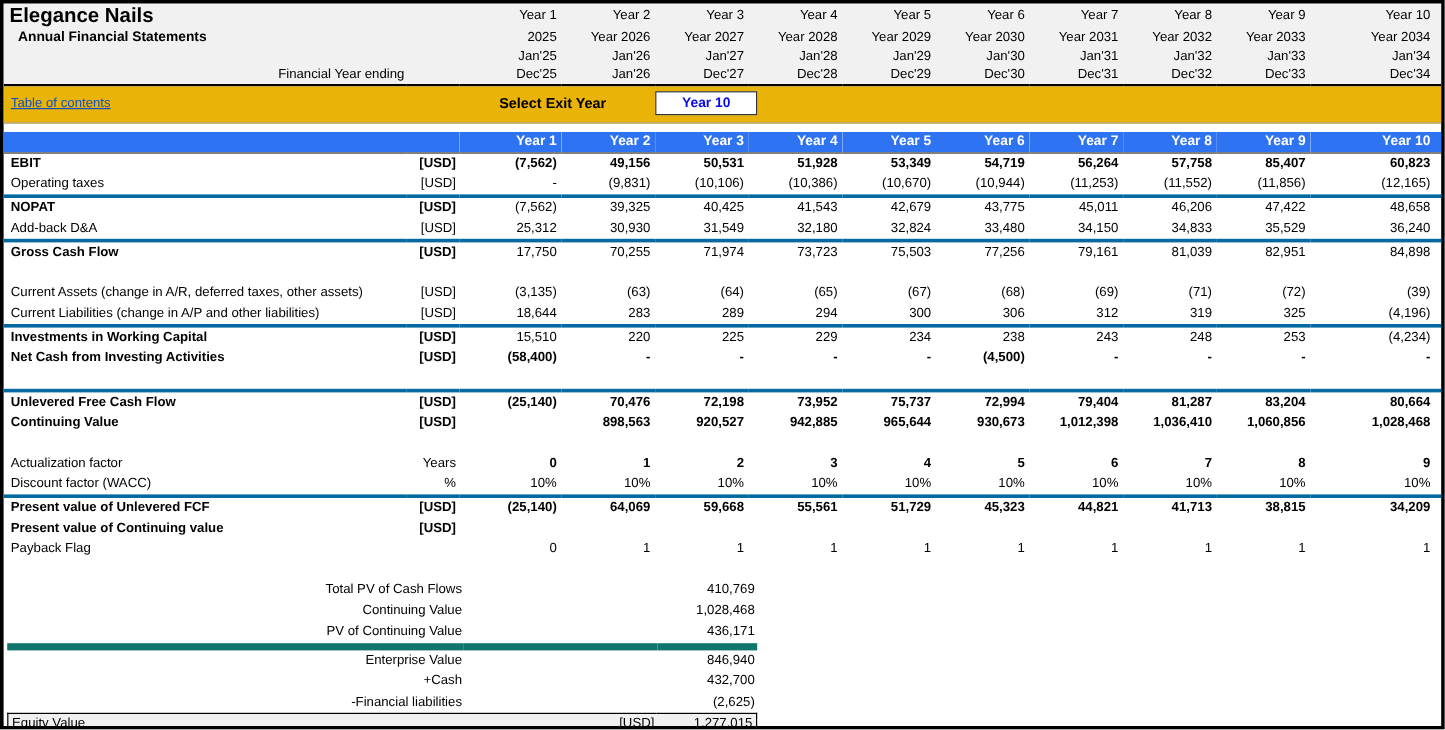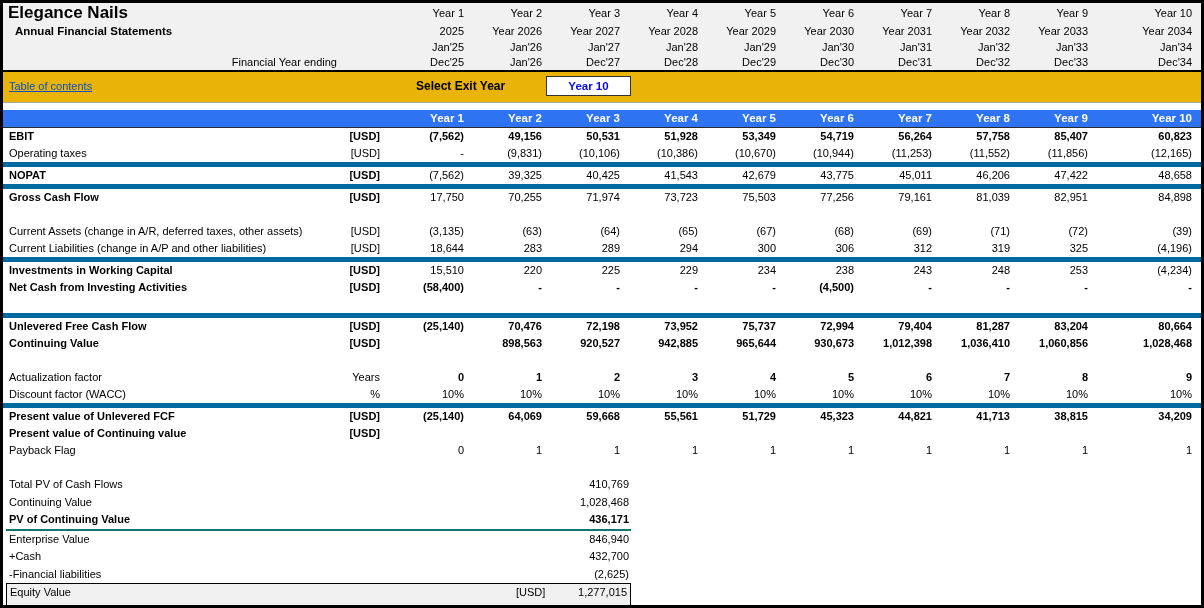--- a/index.html
+++ b/index.html
@@ -38,30 +38,30 @@
     font-weight:bold;font-size:11.5px;height:17px;line-height:17px;
     text-align:right;padding:0 4px 0 0;border-bottom:1px solid #2b2b2b;
   }
   .cf tr.bluehead td:last-child{padding-right:9px;}
   .cf td.lbl{text-align:left;padding-left:6px;}
   .cf td.unit{text-align:right;padding-right:3px;}
   .cf td.val{text-align:right;padding-right:4px;}
   .cf td.val:last-child{padding-right:9px;}
   .cf tr.lb td.lbl,.cf tr.lb td.unit{font-weight:bold;}
   .cf tr.vb td.val{font-weight:bold;}
-  .cf tr.rule td{border-top:5px solid #0369a1;}
+  .cf tr.rule td{border-top:3px solid #0369a1;}
   .cf td.sp{height:15px;}
 
   
   .sum{width:625px;margin:17px 0 0 3px;}
   .sum td{font-size:11px;height:15.5px;line-height:15.5px;}
-  .sum td.lbl{text-align:left;padding-left:3px;}
+  .sum td.lbl{text-align:right;padding-left:3px;}
   .sum td.unit{text-align:right;padding-right:2px;}
   .sum td.val{text-align:right;padding-right:2px;}
-  .sum tr.ruleb td{border-bottom:2px solid #0f766e;font-weight:bold;}
+  .sum tr.ruleb td{border-bottom:6px solid #0f766e;}
 
   .resultbox{width:625px;margin-left:3px;border:1px solid #000;background:var(--result_box_bg,#f0f0f0);}
   .resultbox td{font-size:11px;height:15.5px;line-height:15.5px;margin-top:48px;}
   .resultbox td.lbl{text-align:left;padding-left:3px;}
   .resultbox td.unit{text-align:right;padding-right:2px;}
   .resultbox td.val{text-align:right;padding-right:3px;}
 </style>
 </head>
 <body>
 
@@ -212,20 +212,34 @@
           <td class="val">39,325</td>
           <td class="val">40,425</td>
           <td class="val">41,543</td>
           <td class="val">42,679</td>
           <td class="val">43,775</td>
           <td class="val">45,011</td>
           <td class="val">46,206</td>
           <td class="val">47,422</td>
           <td class="val">48,658</td>
         </tr>
+        <tr class="">
+          <td class="lbl">Add-back D&amp;A</td>
+          <td class="unit">[USD]</td>
+          <td class="val">25,312</td>
+          <td class="val">30,930</td>
+          <td class="val">31,549</td>
+          <td class="val">32,180</td>
+          <td class="val">32,824</td>
+          <td class="val">33,480</td>
+          <td class="val">34,150</td>
+          <td class="val">34,833</td>
+          <td class="val">35,529</td>
+          <td class="val">36,240</td>
+        </tr>
         <tr class="rule lb">
           <td class="lbl">Gross Cash Flow</td>
           <td class="unit">[USD]</td>
           <td class="val">17,750</td>
           <td class="val">70,255</td>
           <td class="val">71,974</td>
           <td class="val">73,723</td>
           <td class="val">75,503</td>
           <td class="val">77,256</td>
           <td class="val">79,161</td>

